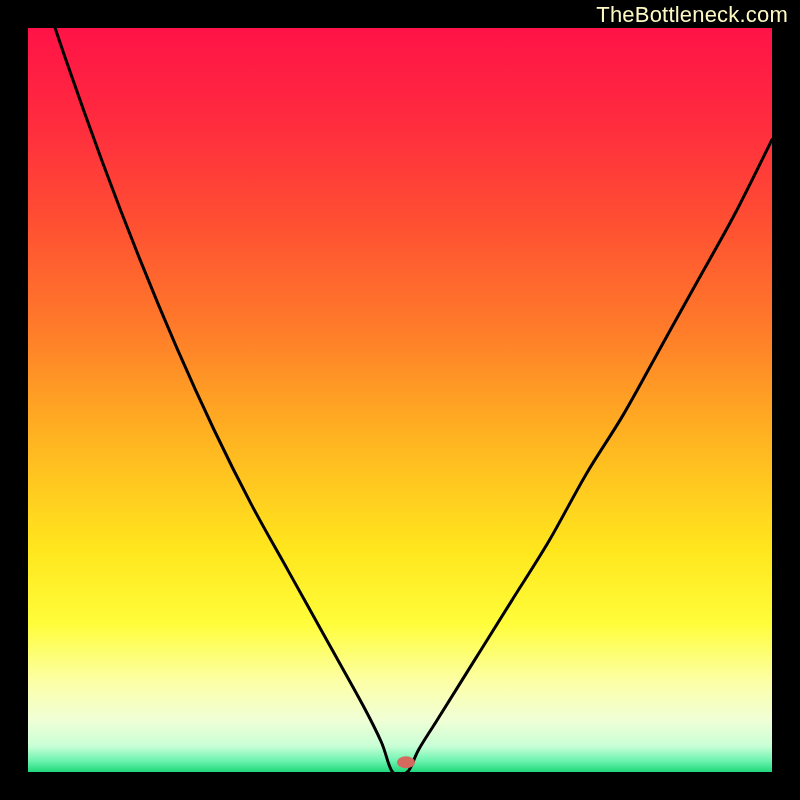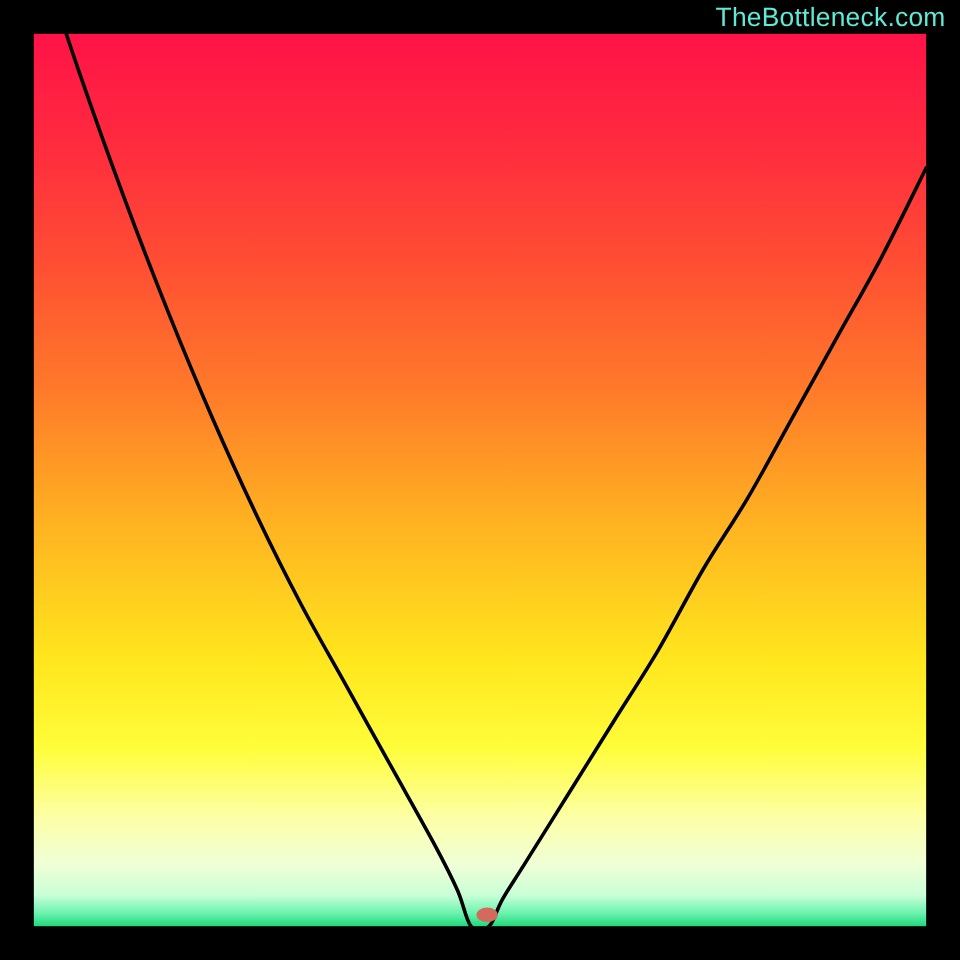--- a/index.html
+++ b/index.html
@@ -16,21 +16,21 @@
     left: 0;
     top: 0;
     width: 800px;
     height: 800px;
     background: #000;
   }
   .watermark {
     position: absolute;
     top: 2px;
     right: 12px;
-    color: #5eead4;
+    color: #fef9c3;
     font-size: 22px;
     font-weight: 500;
     letter-spacing: 0.2px;
   }
   .plot-wrap {
     position: absolute;
     left: 28px;
     top: 28px;
     width: 744px;
     height: 744px;

